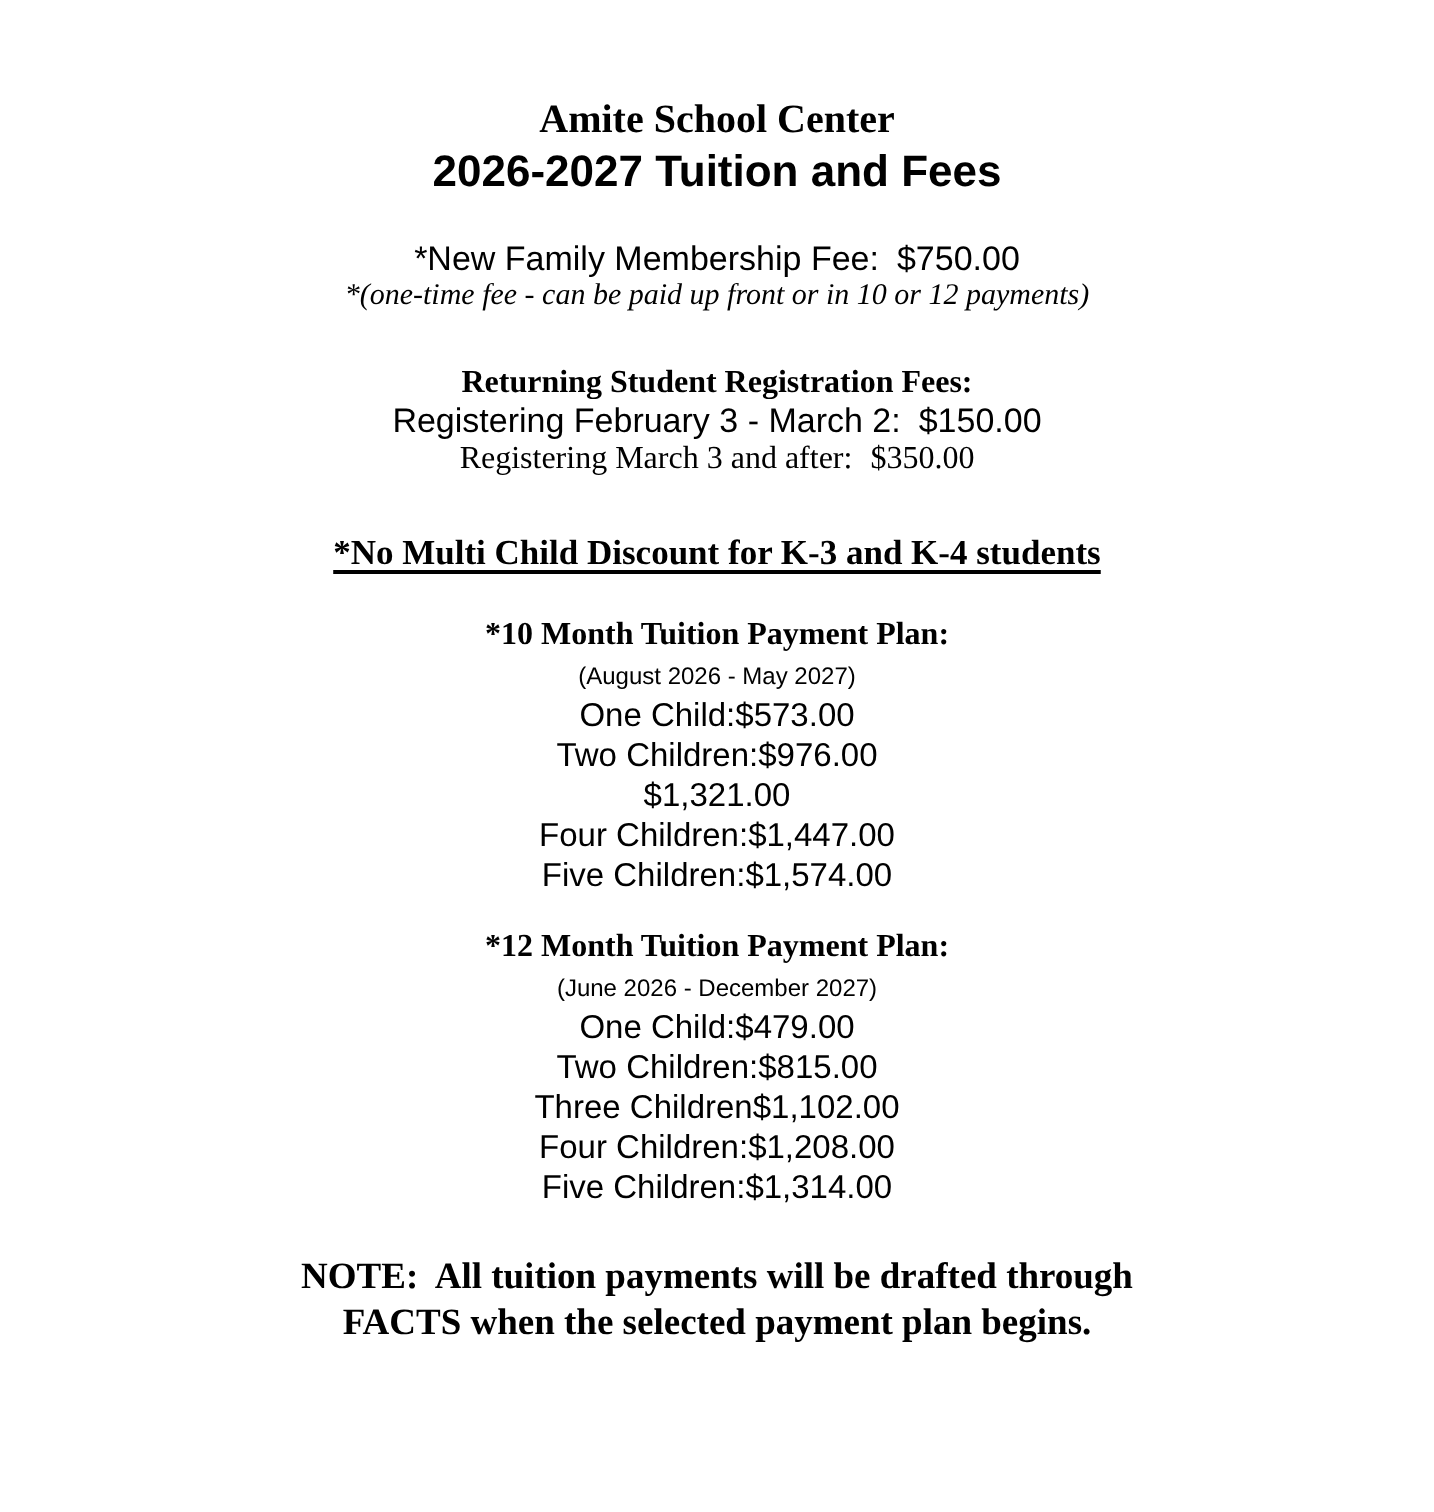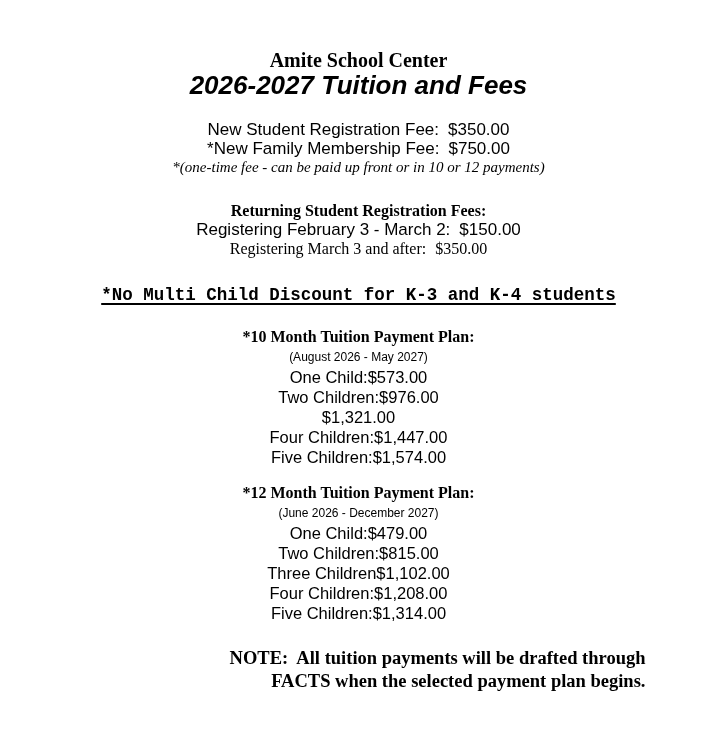--- a/index.html
+++ b/index.html
@@ -20,44 +20,43 @@
 
   .school-name {
     font-family: "Liberation Serif", "DejaVu Serif", serif;
     font-weight: bold;
     font-size: 20px;
     line-height: 24px;
   }
   .doc-title {
     font-family: "Liberation Sans", "DejaVu Sans", sans-serif;
     font-weight: bold;
-    font-size: 26px;
+    font-size: 22px;
     line-height: 27px;
-    font-style: italic;
   }
 
   .fees-section { margin-top: 21px; }
   .fees-section .line { line-height: 19px; }
   .line.sans { font-size: 17px; }
   .line.serif { font-size: 16px; }
   .line.serif.small { font-size: 15px; font-style: italic; }
   .line .amt { margin-left: 9px; }
 
   .returning-section { margin-top: 24px; }
   .returning-section .line { line-height: 19px; }
   .returning-heading {
     font-family: "Liberation Serif", "DejaVu Serif", serif;
     font-weight: bold;
     font-size: 16px;
     line-height: 19px;
   }
 
   .discount-notice {
     margin-top: 27px;
-    font-family: Liberation Mono, monospace;
+    font-family: Liberation Serif, serif;
     font-weight: bold;
     font-size: 17.5px;
     line-height: 20px;
     text-decoration: underline;
     text-decoration-thickness: 2px;
     text-underline-offset: 3px;
   }
 
   .plan-section { margin-top: 22px; }
   .plan-section + .plan-section { margin-top: 16px; }
@@ -84,34 +83,31 @@
     line-height: 20px;
   }
 
   .note-section {
     margin-top: 24px;
     font-family: "Liberation Serif", "DejaVu Serif", serif;
     font-weight: bold;
     font-size: 18.5px;
     line-height: 23px;
   }
-  .note-section p { white-space: pre-wrap; text-align: right; }
+  .note-section p { white-space: pre-wrap; }
 </style>
 </head>
 <body>
 
 <main class="doc">
 
   <h1 class="school-name">Amite School Center</h1>
   <h2 class="doc-title">2026-2027 Tuition and Fees</h2>
 
   <section class="fees-section">
-    <p class="line sans">
-      <span>New Student Registration Fee:</span><span class="amt">$350.00</span>
-    </p>
     <p class="line sans">
       <span>*New Family Membership Fee:</span><span class="amt">$750.00</span>
     </p>
     <p class="line serif small">*(one-time fee - can be paid up front or in 10 or 12 payments)</p>
   </section>
 
   <section class="returning-section">
     <p class="returning-heading">Returning Student Registration Fees:</p>
     <p class="line sans">
       <span>Registering February 3 - March 2:</span><span class="amt">$150.00</span>

